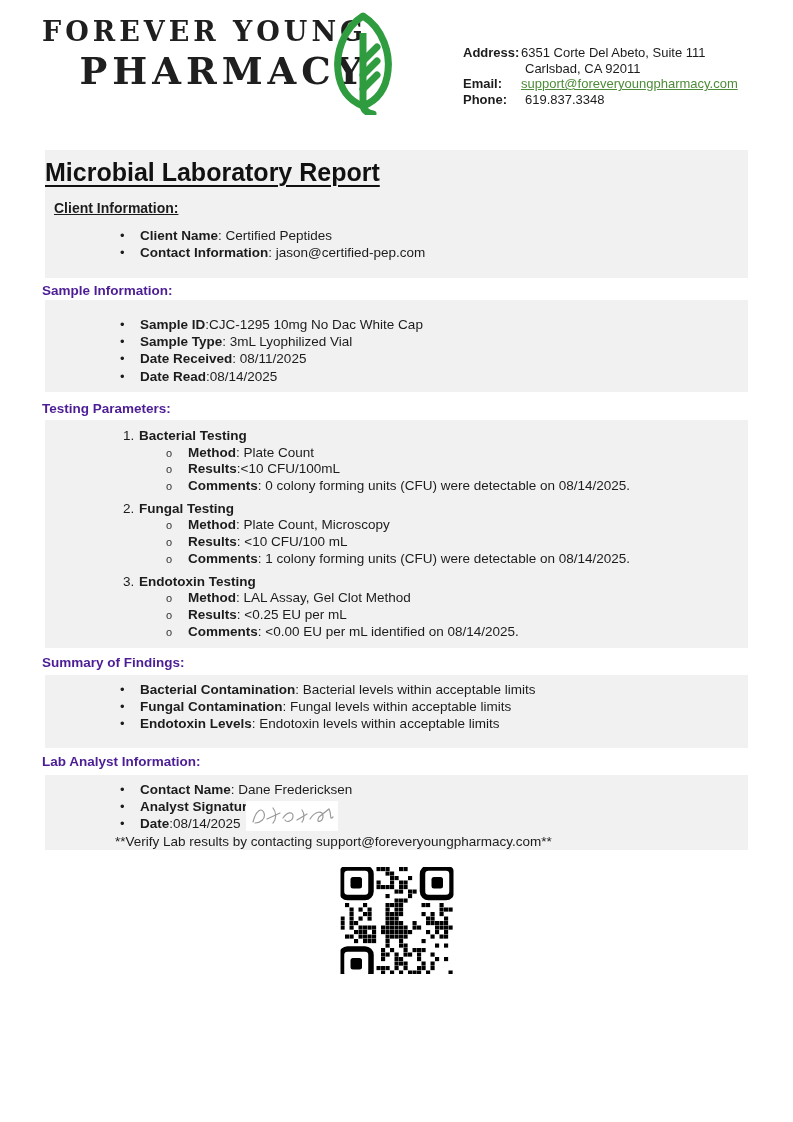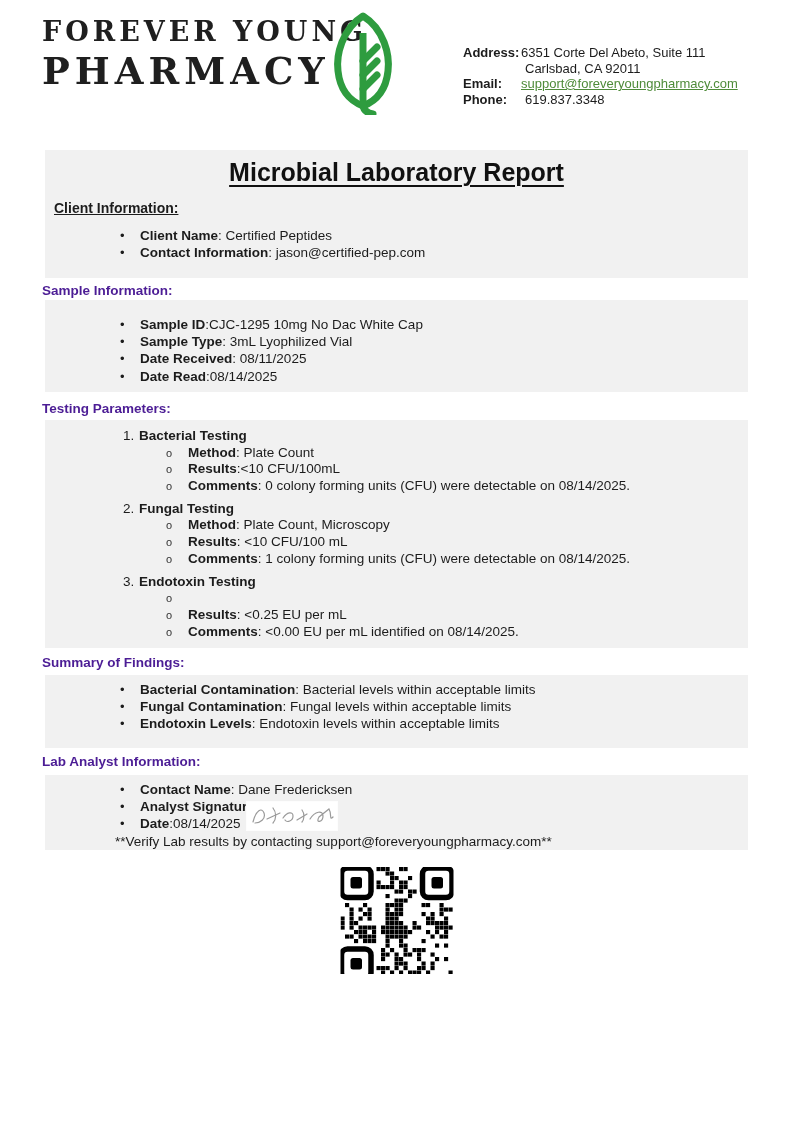--- a/index.html
+++ b/index.html
@@ -4,37 +4,37 @@
 <style>
   * { margin:0; padding:0; box-sizing:border-box; }
   html,body { width:793px; height:1122px; background:#ffffff;
     font-family:"Liberation Sans","DejaVu Sans",sans-serif; color:#1c1c1c; }
   .page { position:relative; width:793px; height:980px; overflow:hidden; background:#fff; }
 
   
   .logo-text { position:absolute; left:42px; top:16px; color:#1f1f1f;
     font-family:"DejaVu Serif","Liberation Serif",serif; font-weight:bold; }
   .logo-line1 { font-size:27px; letter-spacing:4px; line-height:32px; }
-  .logo-line2 { font-size:37px; letter-spacing:5px; line-height:42px; margin-top:2px; }
+  .logo-line2 { font-size:37px; letter-spacing:5px; line-height:42px; margin-top:2px;text-align:right; }
   .leaf { position:absolute; left:331px; top:11px; }
   .contact { position:absolute; left:463px; top:45px; font-size:13px; line-height:15.5px; }
   .contact-row { display:flex; }
   .contact-label { font-weight:bold; width:58px; flex:0 0 58px; }
   .contact-value { }
   .email-link { color:#4e8b39; text-decoration:underline; }
 
   
   .shade { position:absolute; left:45px; width:703px; background:#f1f1f1; }
   .block-a { top:150px; height:128px; }
   .block-b { top:300px; height:92px;  padding-top:16px; }
   .block-c { top:420px; height:228px; padding-top:7px; }
   .block-d { top:675px; height:73px;  padding-top:6px; }
   .block-e { top:775px; height:75px;  padding-top:6px; }
 
-  .report-title { text-align:center; padding-top:8px; }
+  .report-title { text-align:left; padding-top:8px; }
   .report-title span { font-size:25px; font-weight:bold; text-decoration:underline;
     text-decoration-thickness:2px; text-underline-offset:4px; color:#111; }
   .client-heading { margin-top:13px; padding-left:1px; font-size:14px; font-weight:bold;
     text-decoration:underline;margin-left:8px; }
   .block-a .list { margin-top:11px; }
 
   .white-heading { position:absolute; left:42px; font-size:13.5px; font-weight:bold; color:#4c1d95; }
   .h-sample  { top:283px; }
   .h-testing { top:401px; }
   .h-summary { top:655px; }
@@ -175,20 +175,21 @@
       <span class="circle"></span>
       <span><span class="lbl">Comments</span><span>: </span><span>1 colony forming units (CFU) were detectable on 08/14/2025.</span></span>
     </div>
 
     <div class="row num-row">
       <span class="num">3.</span>
       <span class="num-name">Endotoxin Testing</span>
     </div>
     <div class="row sub-row">
       <span class="circle"></span>
+      <span><span class="lbl">Method</span><span>: </span><span>LAL Assay, Gel Clot Method</span></span>
     </div>
     <div class="row sub-row">
       <span class="circle"></span>
       <span><span class="lbl">Results</span><span>: </span><span>&lt;0.25 EU per mL</span></span>
     </div>
     <div class="row sub-row">
       <span class="circle"></span>
       <span><span class="lbl">Comments</span><span>: </span><span>&lt;0.00 EU per mL identified on 08/14/2025.</span></span>
     </div>
   </div>

